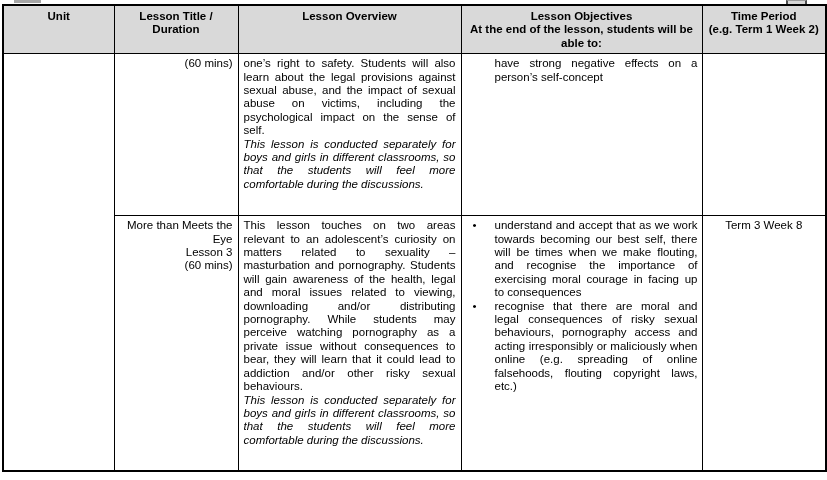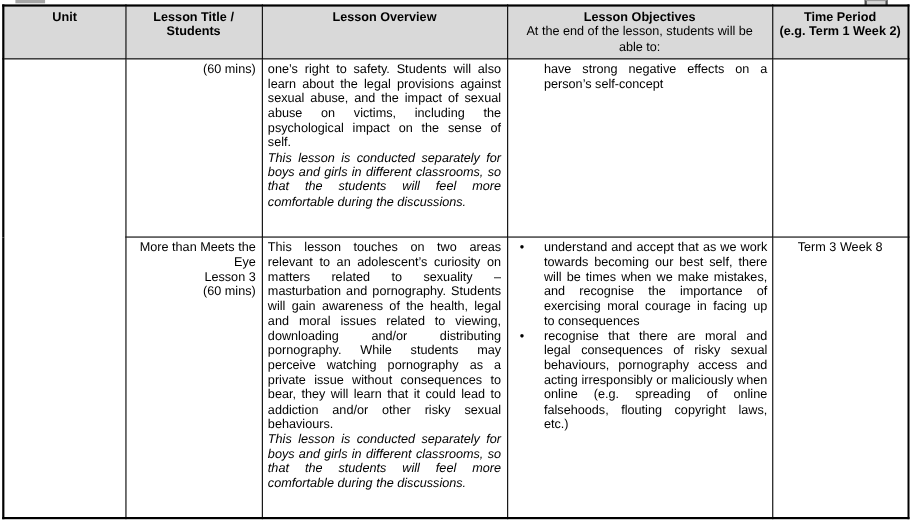--- a/index.html
+++ b/index.html
@@ -35,21 +35,21 @@
     padding:3px 5px;
   }
   thead tr{height:35px;}
   tr.row-1{height:162px;}
   tr.row-2{height:255px;}
   th{
     background:var(--header-bg);
     font-weight:bold;text-align:center;
     padding-top:4px;
   }
-  th .subtext{font-weight:normal;}
+  th .subtext{font-weight:bold;}
   th .nowrap{white-space:nowrap;}
   td.title-cell{text-align:right;}
   td.time-cell{text-align:center;}
   td.overview-cell p{margin:0;text-align:justify;}
   .gap{margin-top:13px;}
   .italic{font-style:italic;}
   td.objectives-cell{padding-left:5px;padding-right:4px;}
   .obj{position:relative;padding-left:28px;text-align:justify;}
   .obj.bullet::before{
     content:"\2022";
@@ -70,21 +70,21 @@
     <col style="width:241px">
     <col style="width:124px">
   </colgroup>
   <thead>
     <tr>
       <th>
         <div>Unit</div>
       </th>
       <th>
         <div>Lesson Title /</div>
-        <div>Students</div>
+        <div>Duration</div>
       </th>
       <th>
         <div>Lesson Overview</div>
       </th>
       <th>
         <div>Lesson Objectives</div>
         <div class="subtext">At the end of the lesson, students will be able to:</div>
       </th>
       <th>
         <div>Time Period</div>
@@ -111,19 +111,19 @@
       <td class="title-cell">
         <div>More than Meets the Eye</div>
         <div>Lesson 3</div>
         <div>(60 mins)</div>
       </td>
       <td class="overview-cell">
         <p>This lesson touches on two areas relevant to an adolescent’s curiosity on matters related to sexuality – masturbation and pornography. Students will gain awareness of the health, legal and moral issues related to viewing, downloading and/or distributing pornography. While students may perceive watching pornography as a private issue without consequences to bear, they will learn that it could lead to addiction and/or other risky sexual behaviours.</p>
         <p class="gap italic">This lesson is conducted separately for boys and girls in different classrooms, so that the students will feel more comfortable during the discussions.</p>
       </td>
       <td class="objectives-cell">
-        <div class="obj bullet">understand and accept that as we work towards becoming our best self, there will be times when we make mistakes, and recognise the importance of exercising moral courage in facing up to consequences</div>
+        <div class="obj bullet">understand and accept that as we work towards becoming our best self, there will be times when we make flouting, and recognise the importance of exercising moral courage in facing up to consequences</div>
         <div class="obj bullet">recognise that there are moral and legal consequences of risky sexual behaviours, pornography access and acting irresponsibly or maliciously when online (e.g. spreading of online falsehoods, flouting copyright laws, etc.)</div>
       </td>
       <td class="time-cell">Term 3 Week 8</td>
     </tr>
   </tbody>
 </table>
 
 </body></html>

